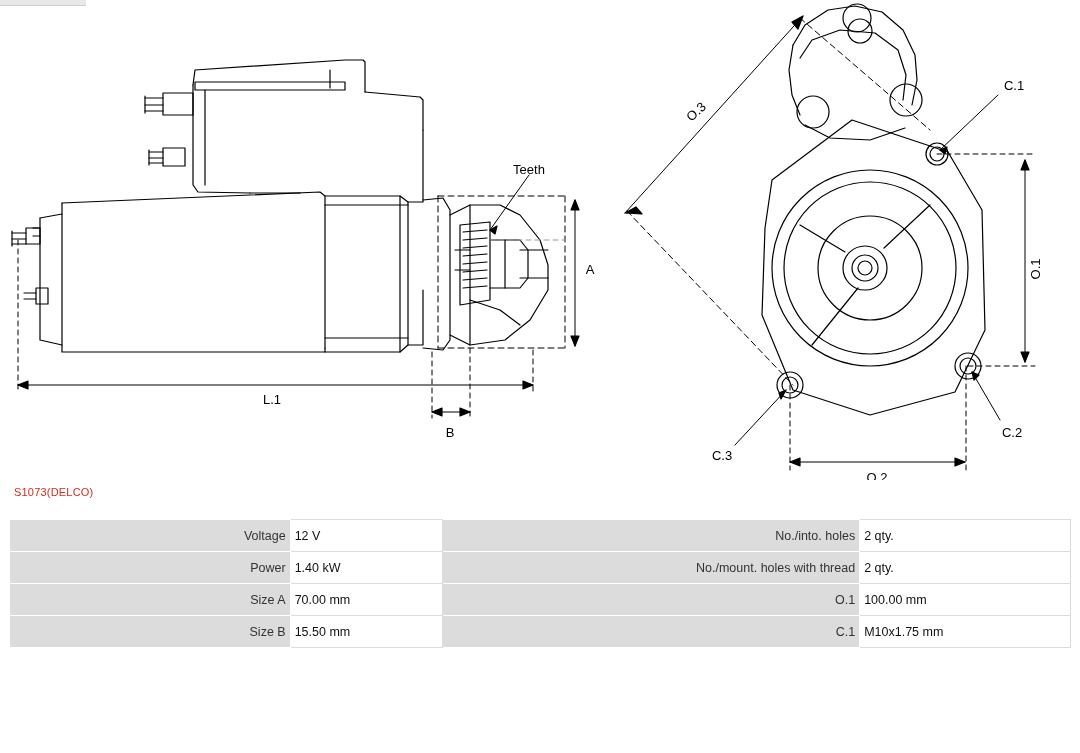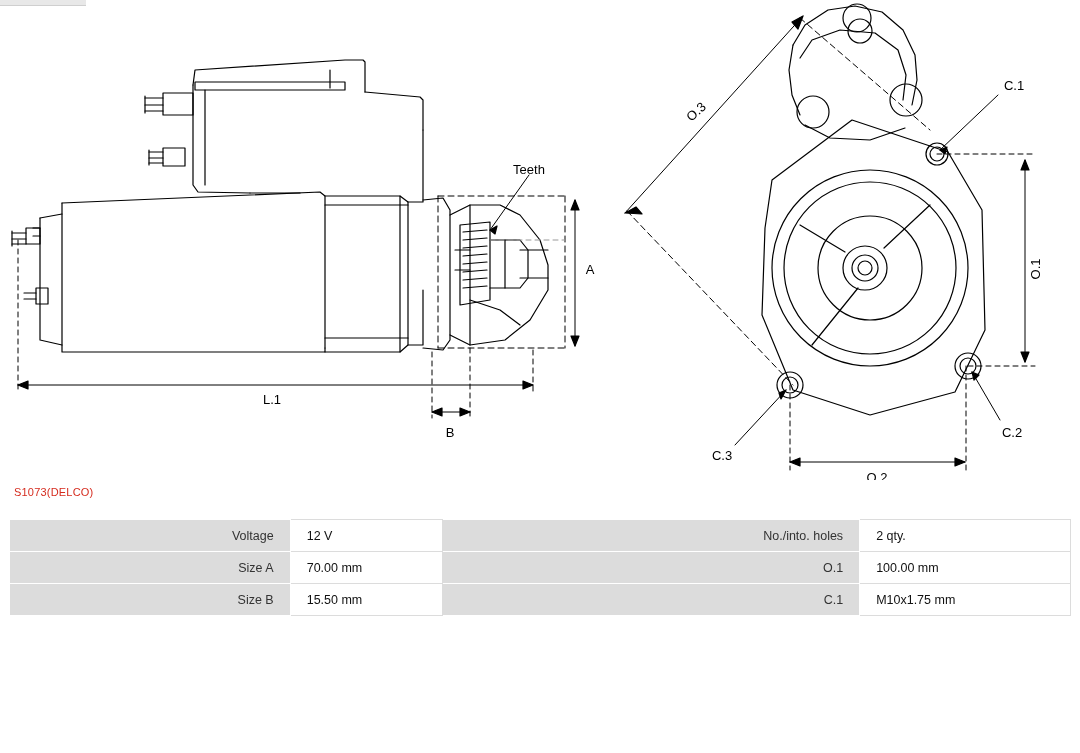--- a/index.html
+++ b/index.html
@@ -53,21 +53,21 @@
     position: absolute;
     left: 9px;
     top: 519px;
     width: 1062px;
     border-collapse: collapse;
     font-size: 12.5px;
   }
   .spec-table td {
     border: 1px solid #ffffff;
     height: 31px;
-    padding: 0 16px;
+    padding: 0 4px;
     background: #dcdcdc;
     vertical-align: middle;
     white-space: nowrap;
     overflow: hidden;
   }
   .spec-table td.label {
     text-align: right;
     color: #333333;
   }
   .spec-table td.value {
@@ -260,20 +260,26 @@
         <col class="c4">
     </colgroup>
     <tbody>
       <tr>
         <td class="label">Voltage</td>
         <td class="value">12 V</td>
         <td class="label">No./into. holes</td>
         <td class="value">2 qty.</td>
       </tr>
       <tr>
+        <td class="label">Power</td>
+        <td class="value">1.40 kW</td>
+        <td class="label">No./mount. holes with thread</td>
+        <td class="value">2 qty.</td>
+      </tr>
+      <tr>
         <td class="label">Size A</td>
         <td class="value">70.00 mm</td>
         <td class="label">O.1</td>
         <td class="value">100.00 mm</td>
       </tr>
       <tr>
         <td class="label">Size B</td>
         <td class="value">15.50 mm</td>
         <td class="label">C.1</td>
         <td class="value">M10x1.75 mm</td>

